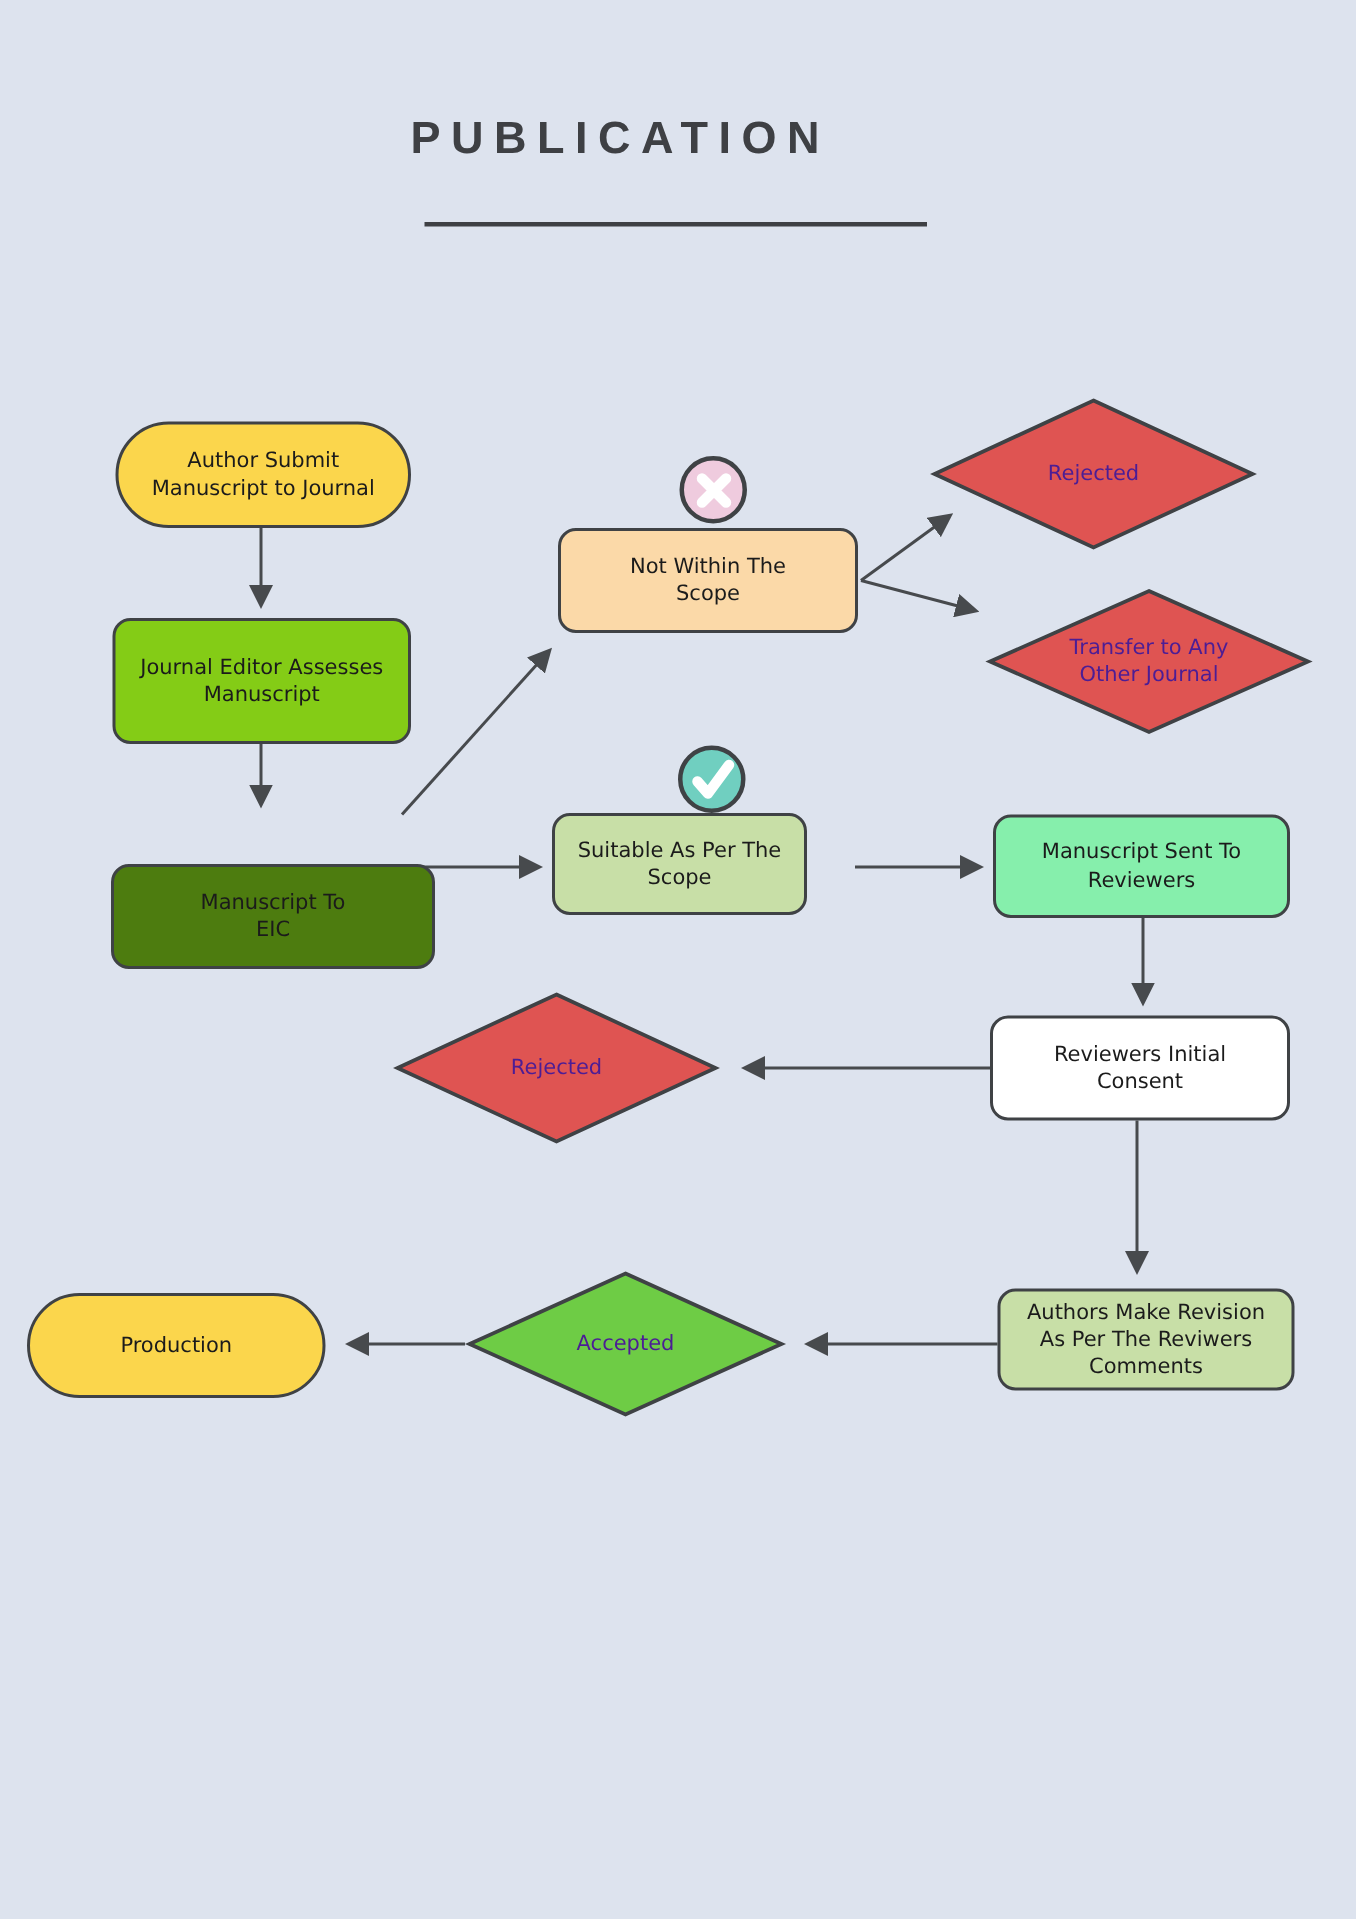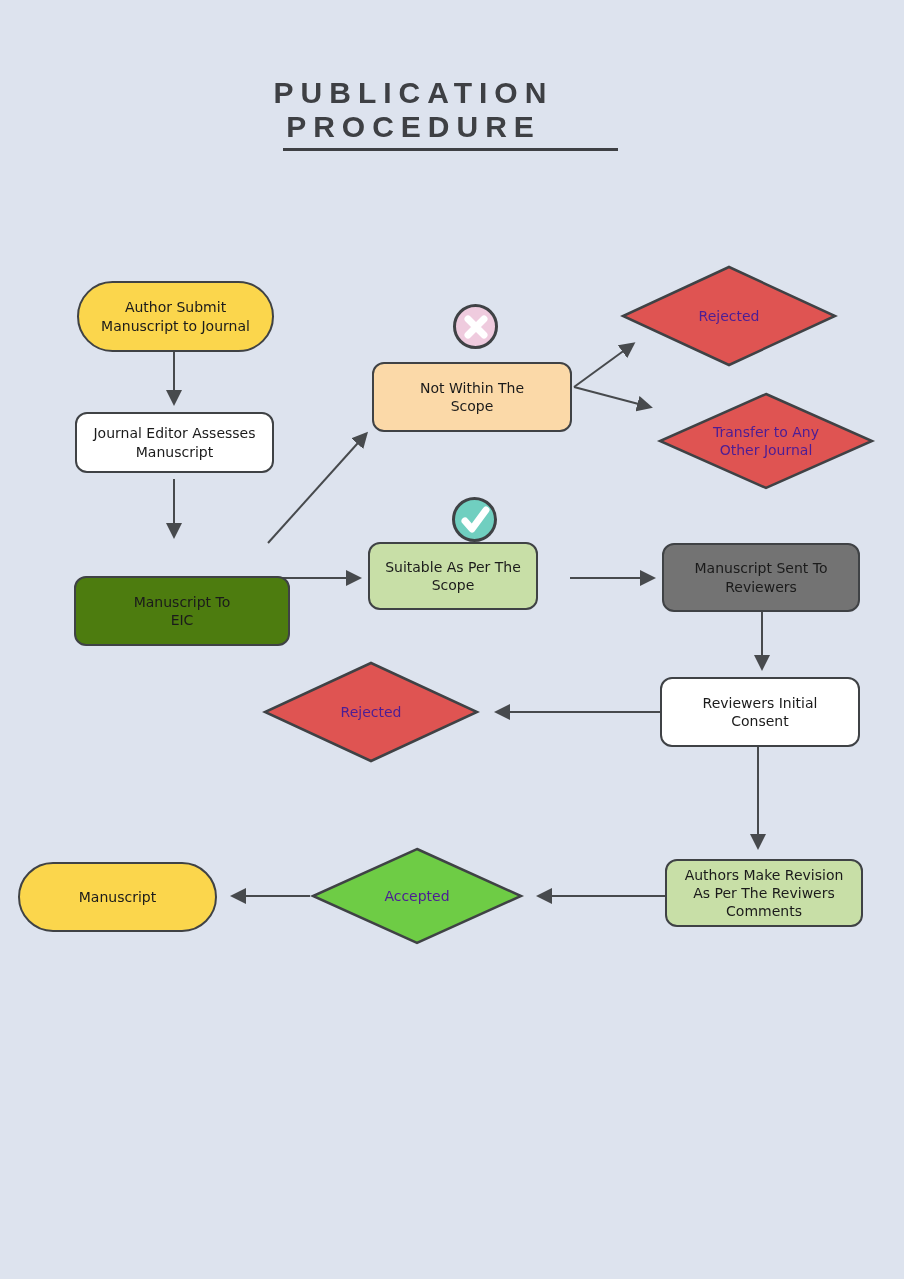--- a/index.html
+++ b/index.html
@@ -40,21 +40,20 @@
     position:absolute;z-index:3;width:45px;height:45px;border-radius:50%;
     border:3px solid #3F4245;box-sizing:border-box;
     display:flex;align-items:center;justify-content:center;
   }
 </style>
 </head>
 <body>
 
 <div class="title-wrap">
   <div>PUBLICATION</div>
-  <div>PROCEDURE</div>
 </div>
 <div class="title-underline"></div>
 
 <svg class="arrow-layer" width="904" height="1279" viewBox="0 0 904 1279">
   <defs>
     <marker id="ah" markerUnits="strokeWidth" markerWidth="8" markerHeight="8" viewBox="0 0 8 8" refX="6.5" refY="4" orient="auto">
       <path d="M0,0 L8,4 L0,8 z" fill="#474A4D"></path>
     </marker>
   </defs>
   <line x1="174" y1="352" x2="174" y2="403" marker-end="url(#ah)"></line>
@@ -68,29 +67,29 @@
   <line x1="660" y1="712" x2="497" y2="712" marker-end="url(#ah)"></line>
   <line x1="758" y1="747" x2="758" y2="847" marker-end="url(#ah)"></line>
   <line x1="665" y1="896" x2="539" y2="896" marker-end="url(#ah)"></line>
   <line x1="310" y1="896" x2="233" y2="896" marker-end="url(#ah)"></line>
 </svg>
 
 <div class="node pill" style="left: 77px; top: 281px; width: 197px; height: 71px; background-color: rgb(251, 214, 76);">
   <span class="lbl" style="max-width:172px">Author Submit Manuscript to Journal</span>
 </div>
 
-<div class="node rect" style="left: 75px; top: 412px; width: 199px; height: 61px; background-color: #ffffff;">
+<div class="node rect" style="left: 75px; top: 412px; width: 199px; height: 84px; background-color: #84cc16;">
   <span class="lbl" style="max-width:172px">Journal Editor Assesses Manuscript</span>
 </div>
 
 <div class="node rect" style="left: 74px; top: 576px; width: 216px; height: 70px; background-color: #4d7c0f;">
   <span class="lbl" style="max-width:122px">Manuscript To EIC</span>
 </div>
 
-<div class="node rect" style="left: 372px; top: 362px; width: 200px; height: 70px; background-color: rgb(251, 217, 168);">
+<div class="node rect" style="left: 372px; top: 352px; width: 200px; height: 70px; background-color: rgb(251, 217, 168);">
   <span class="lbl" style="max-width:132px">Not Within The Scope</span>
 </div>
 
 <div class="diamond" style="left:619px;top:264px;width:220px;height:104px">
   <svg width="220" height="104" viewBox="0 0 220 104">
     <polygon points="110,3 216,52 110,101 4,52" stroke="#3F4245" stroke-width="2.5" stroke-linejoin="miter" fill="#DF5452"></polygon>
   </svg>
   <span class="lbl">Rejected</span>
 </div>
 
@@ -98,21 +97,21 @@
   <svg width="220" height="100" viewBox="0 0 220 100">
     <polygon points="110,3 216,50 110,97 4,50" stroke="#3F4245" stroke-width="2.5" stroke-linejoin="miter" fill="#DF5452"></polygon>
   </svg>
   <span class="lbl" style="max-width:142px">Transfer to Any Other Journal</span>
 </div>
 
 <div class="node rect" style="left: 368px; top: 542px; width: 170px; height: 68px; background-color: rgb(200, 223, 167);">
   <span class="lbl" style="max-width:158px">Suitable As Per The Scope</span>
 </div>
 
-<div class="node rect" style="left: 662px; top: 543px; width: 198px; height: 69px; background-color: #737373;">
+<div class="node rect" style="left: 662px; top: 543px; width: 198px; height: 69px; background-color: #86efac;">
   <span class="lbl" style="max-width:152px">Manuscript Sent To Reviewers</span>
 </div>
 
 <div class="node rect" style="left: 660px; top: 677px; width: 200px; height: 70px; background-color: #ffffff;">
   <span class="lbl" style="max-width:132px">Reviewers Initial Consent</span>
 </div>
 
 <div class="diamond" style="left:261px;top:660px;width:220px;height:104px">
   <svg width="220" height="104" viewBox="0 0 220 104">
     <polygon points="110,3 216,52 110,101 4,52" stroke="#3F4245" stroke-width="2.5" stroke-linejoin="miter" fill="#DF5452"></polygon>
@@ -125,21 +124,21 @@
 </div>
 
 <div class="diamond" style="left:309px;top:846px;width:216px;height:100px">
   <svg width="216" height="100" viewBox="0 0 216 100">
     <polygon points="108,3 212,50 108,97 4,50" stroke="#3F4245" stroke-width="2.5" stroke-linejoin="miter" fill="#6ECC45"></polygon>
   </svg>
   <span class="lbl">Accepted</span>
 </div>
 
 <div class="node pill" style="left: 18px; top: 862px; width: 199px; height: 70px; background-color: rgb(251, 214, 76);">
-  <span class="lbl">Manuscript</span>
+  <span class="lbl">Production</span>
 </div>
 
 <div class="badge" style="left: 453px; top: 304px; background-color: rgb(239, 203, 222);">
   <svg width="26" height="26" viewBox="0 0 26 26">
     <path d="M5 5 L21 21 M21 5 L5 21" stroke="#FFFFFF" stroke-width="7" stroke-linecap="round" fill="none"></path>
   </svg>
 </div>
 
 <div class="badge" style="left: 452px; top: 497px; background-color: rgb(112, 207, 192);">
   <svg width="30" height="28" viewBox="0 0 30 28">

